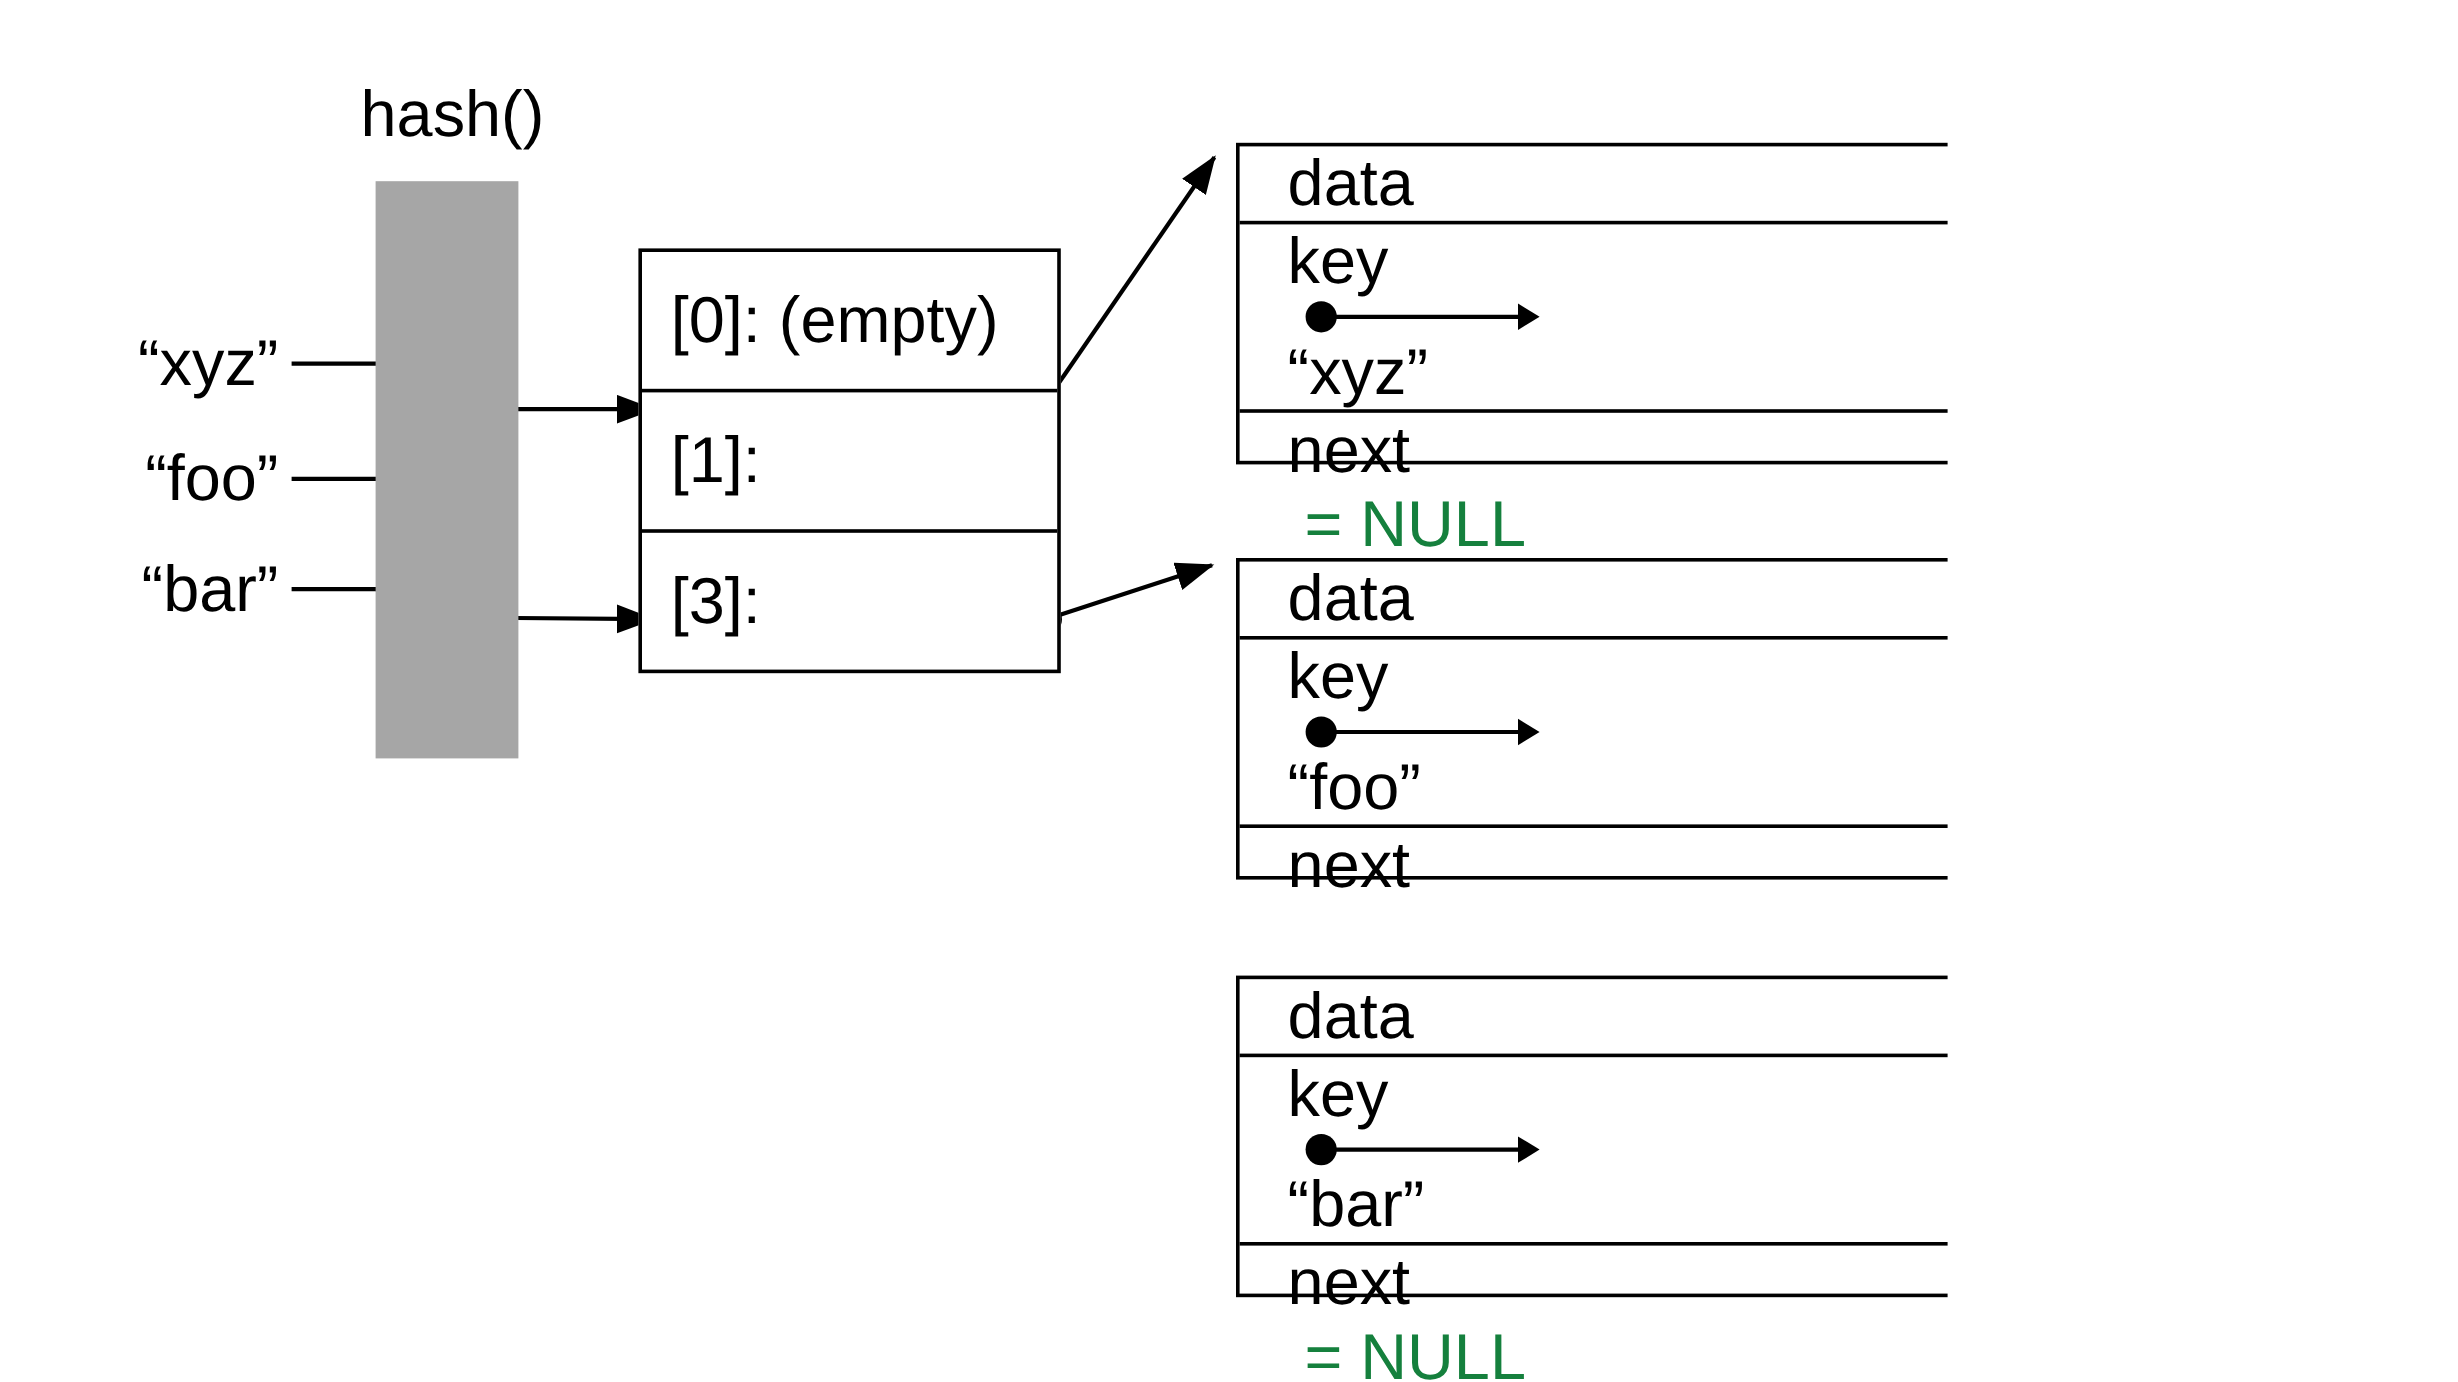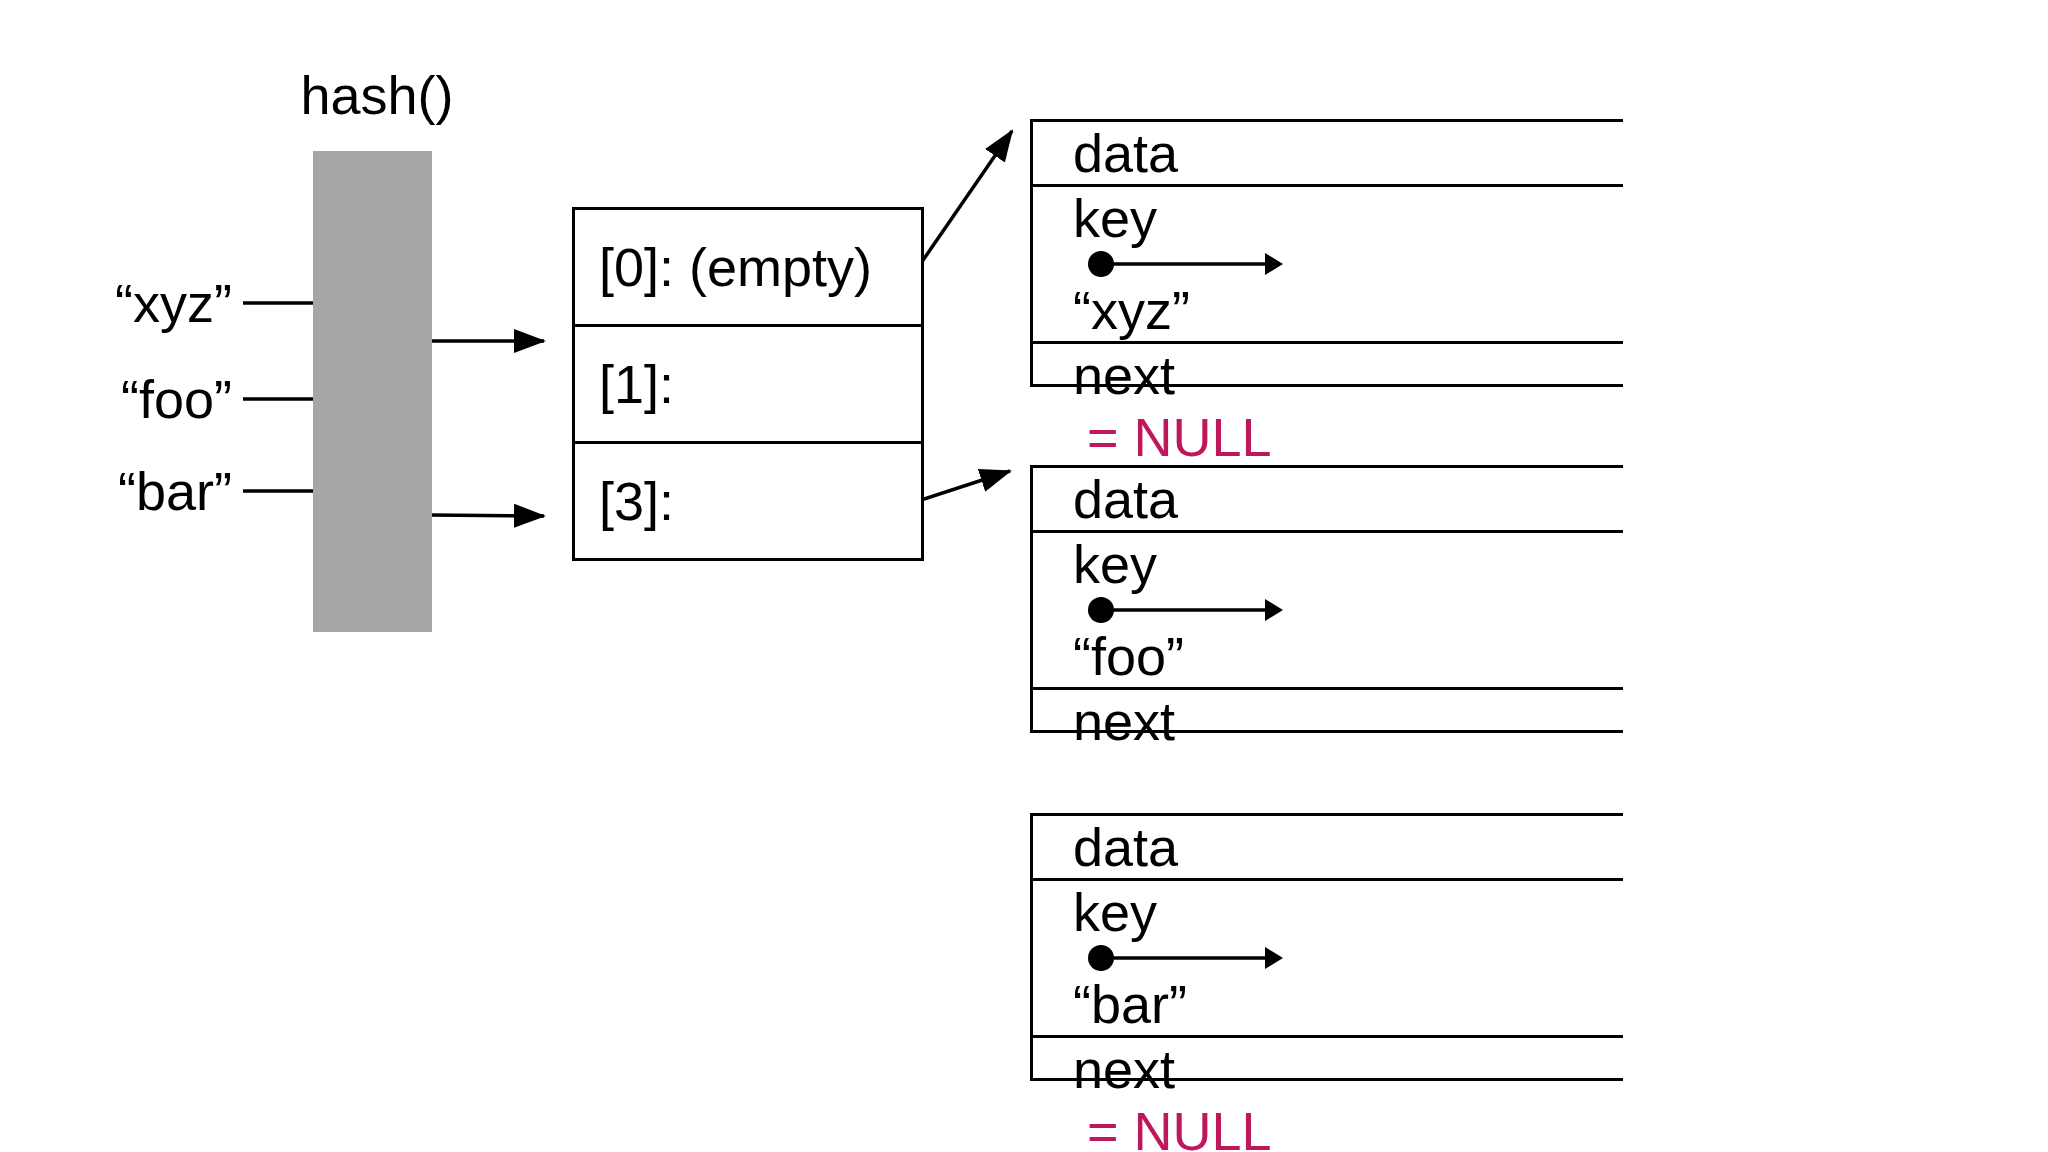--- a/index.html
+++ b/index.html
@@ -48,21 +48,21 @@
     font-size: 54px; line-height: 62px;
     text-align: right;
     white-space: nowrap;
   }
   .input-label.k-xyz { top: 272px; }
   .input-label.k-foo { top: 368px; }
   .input-label.k-bar { top: 460px; }
 
   .bucket-box {
     position: absolute;
-    left: 572px; top: 207px;
+    left: 532px; top: 207px;
     width: 352px; height: 354px;
     border: 3px solid #000;
     display: flex;
     flex-direction: column;
     background: #fff;
   }
   .bucket-row {
     flex: 1 1 0;
     display: flex;
     align-items: center;
@@ -95,21 +95,21 @@
   }
   .node-row + .node-row { border-top: 3px solid #000; flex-direction: column; }
 
   .key-arrow-svg {
     margin-left: 14px;
     margin-right: 10px;
     flex: 0 0 auto;
   }
 
   .null-value {
-    color: #be185d;
+    color: #15803d;
     margin-left: 14px;
   }
 
   .slide-title {
     position: absolute;
     left: 88px; top: 986px;
     font-size: 90px; line-height: 100px;
     white-space: nowrap;
   }
 </style>

